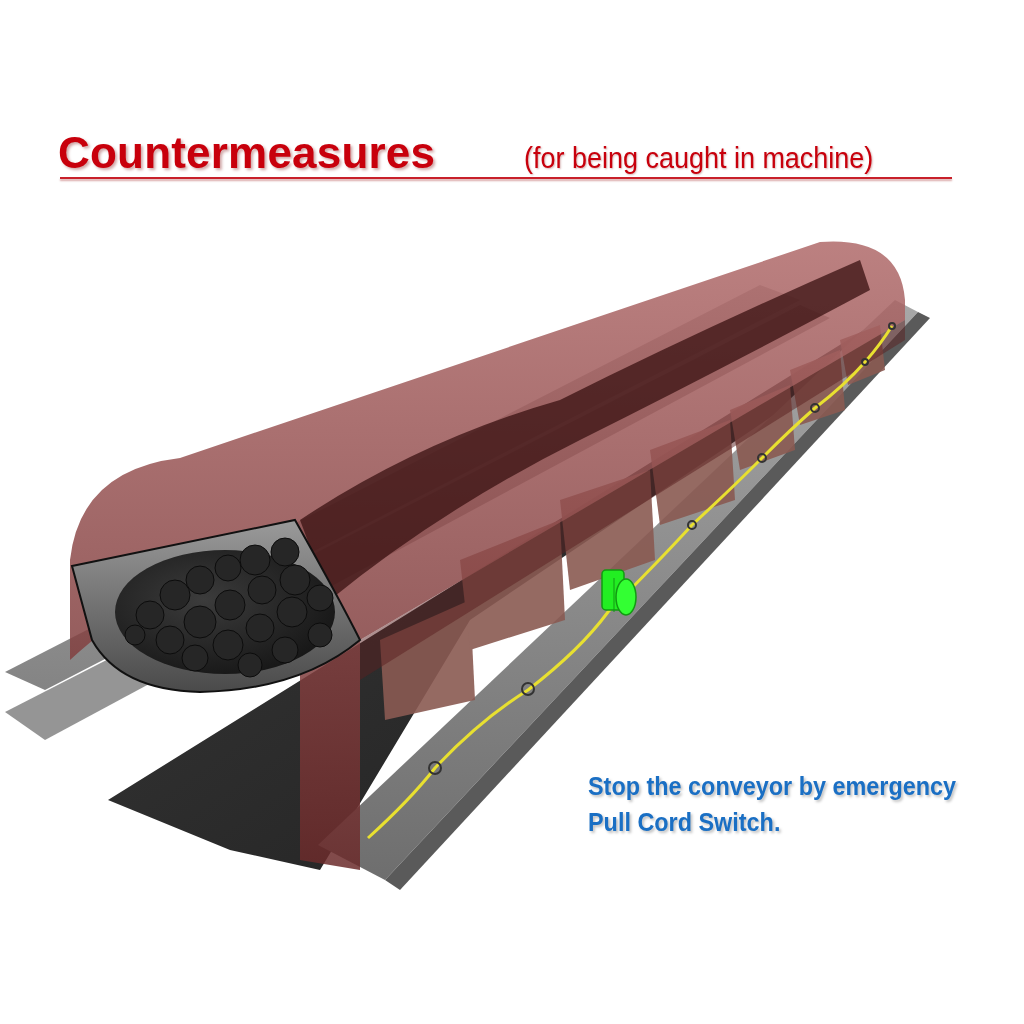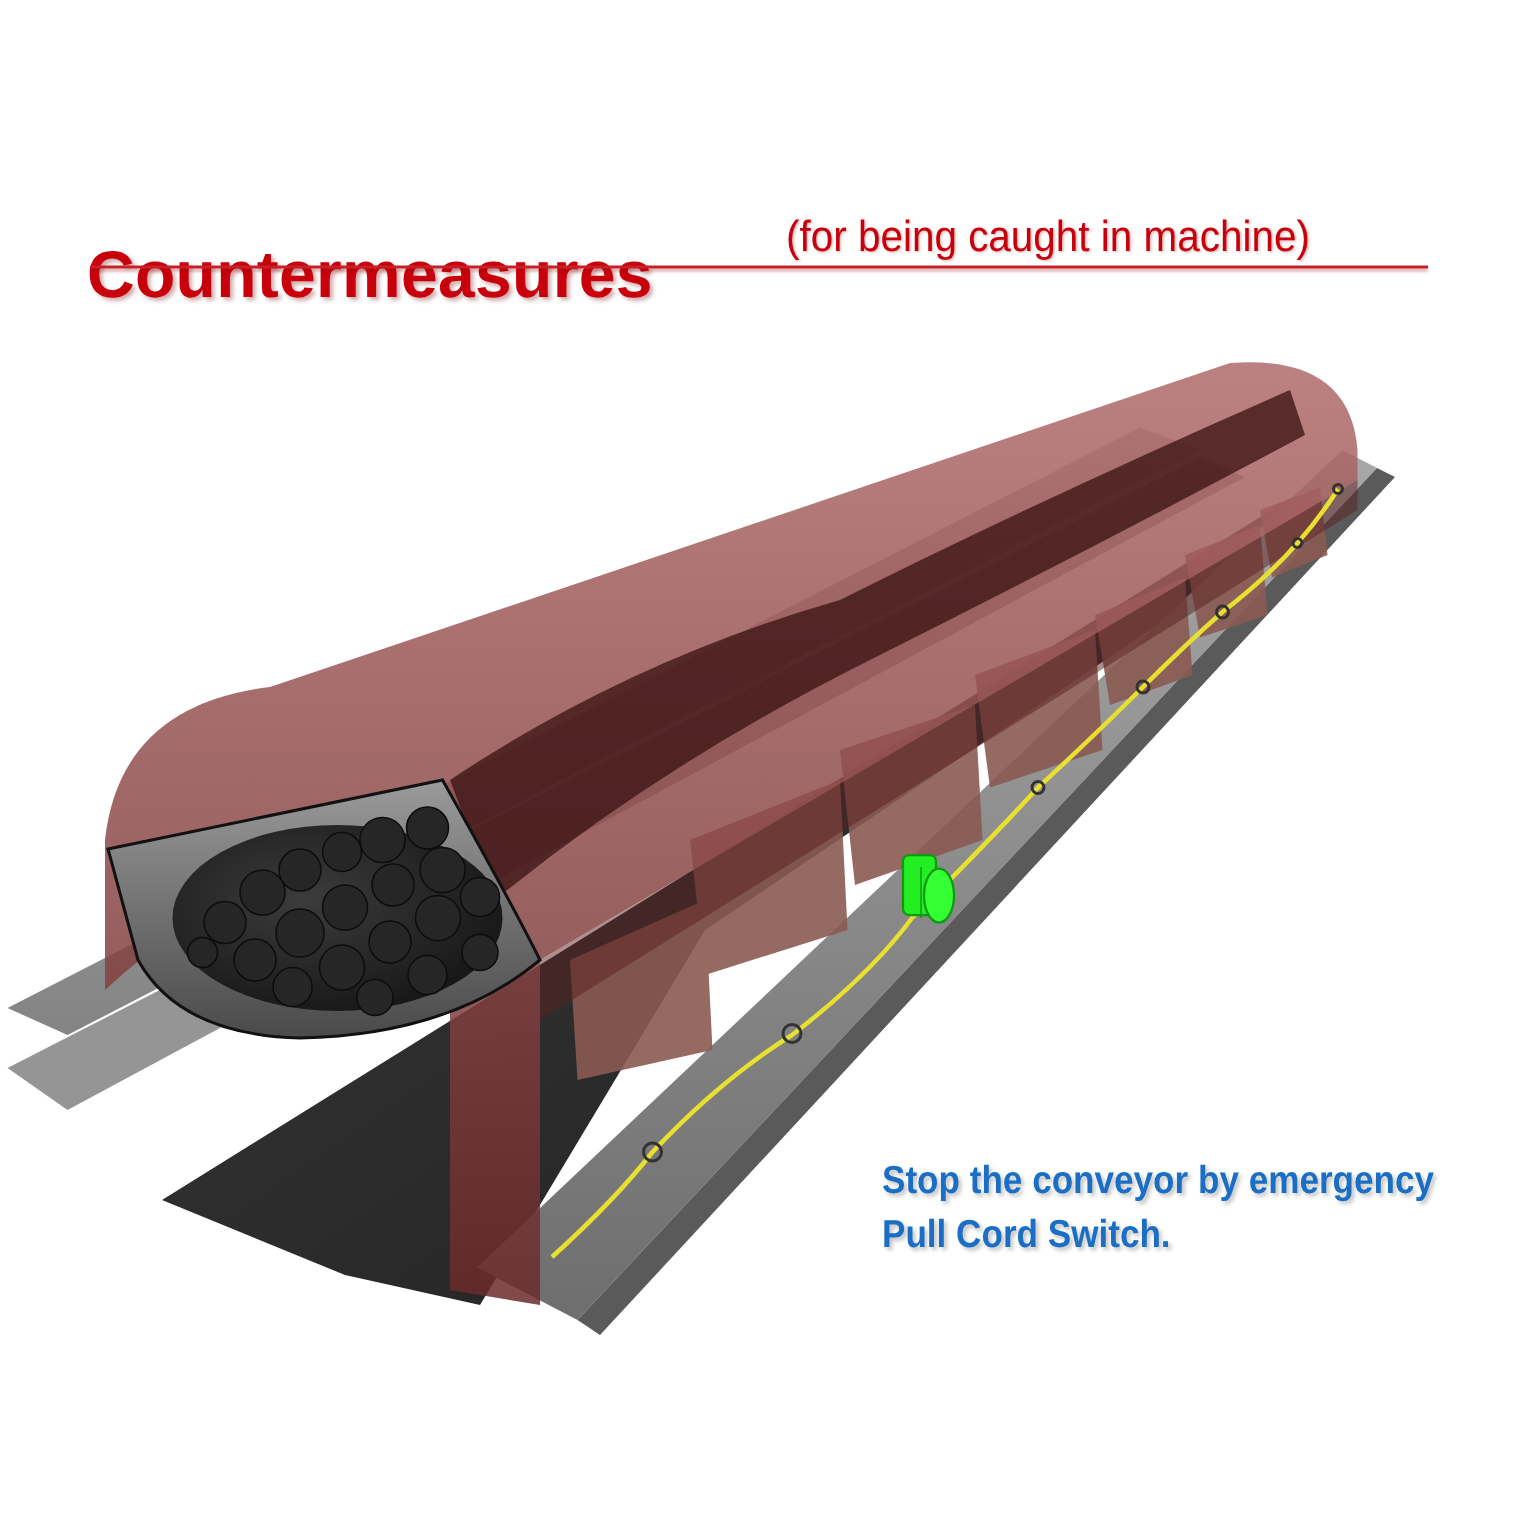--- a/index.html
+++ b/index.html
@@ -1,18 +1,18 @@
 <!DOCTYPE html>
 <html><head>
 <meta charset="utf-8">
 <style>
   html, body { margin: 0; padding: 0; background: #ffffff; }
   body { width: 1024px; height: 1024px; position: relative; overflow: hidden; font-family: "Liberation Sans", sans-serif; }
   .title-wrap { position: absolute; left: 58px; top: 128px; width: 900px; height: 56px; }
-  .title-main { position: absolute; left: 0; top: 0; font-family: "Liberation Sans", sans-serif; font-weight: bold; font-size: 44px; color: #c8000c; letter-spacing: 0.2px; text-shadow: 2px 2px 3px rgba(120,0,0,0.35); white-space: nowrap; margin-top: 31px; }
+  .title-main { position: absolute; left: 0; top: 0; font-family: "Liberation Sans", sans-serif; font-weight: bold; font-size: 44px; color: #c8000c; letter-spacing: 0.2px; text-shadow: 2px 2px 3px rgba(120,0,0,0.35); white-space: nowrap; }
   .title-sub { position: absolute; left: 466px; top: 14px; font-family: "Liberation Sans", sans-serif; font-size: 29px; color: #c8000c; white-space: nowrap; text-shadow: 1px 1px 2px rgba(120,0,0,0.3); transform: scaleX(0.93); transform-origin: left top; }
   .title-underline { position: absolute; left: 2px; top: 49px; width: 892px; height: 2px; background: #c8202a; box-shadow: 0 2px 2px rgba(150,0,0,0.35); }
   .illustration { position: absolute; left: 0; top: 220px; width: 1024px; height: 700px; }
   .caption { position: absolute; left: 588px; top: 768px; font-family: "Liberation Sans", sans-serif; font-weight: bold; font-size: 26px; line-height: 36px; color: #1a6fc4; text-shadow: 2px 2px 3px rgba(0,0,0,0.25); white-space: nowrap; transform: scaleX(0.9); transform-origin: left top; }
 </style>
 </head>
 <body>
 
 <div class="title-wrap">
   <span class="title-main">Countermeasures</span>

